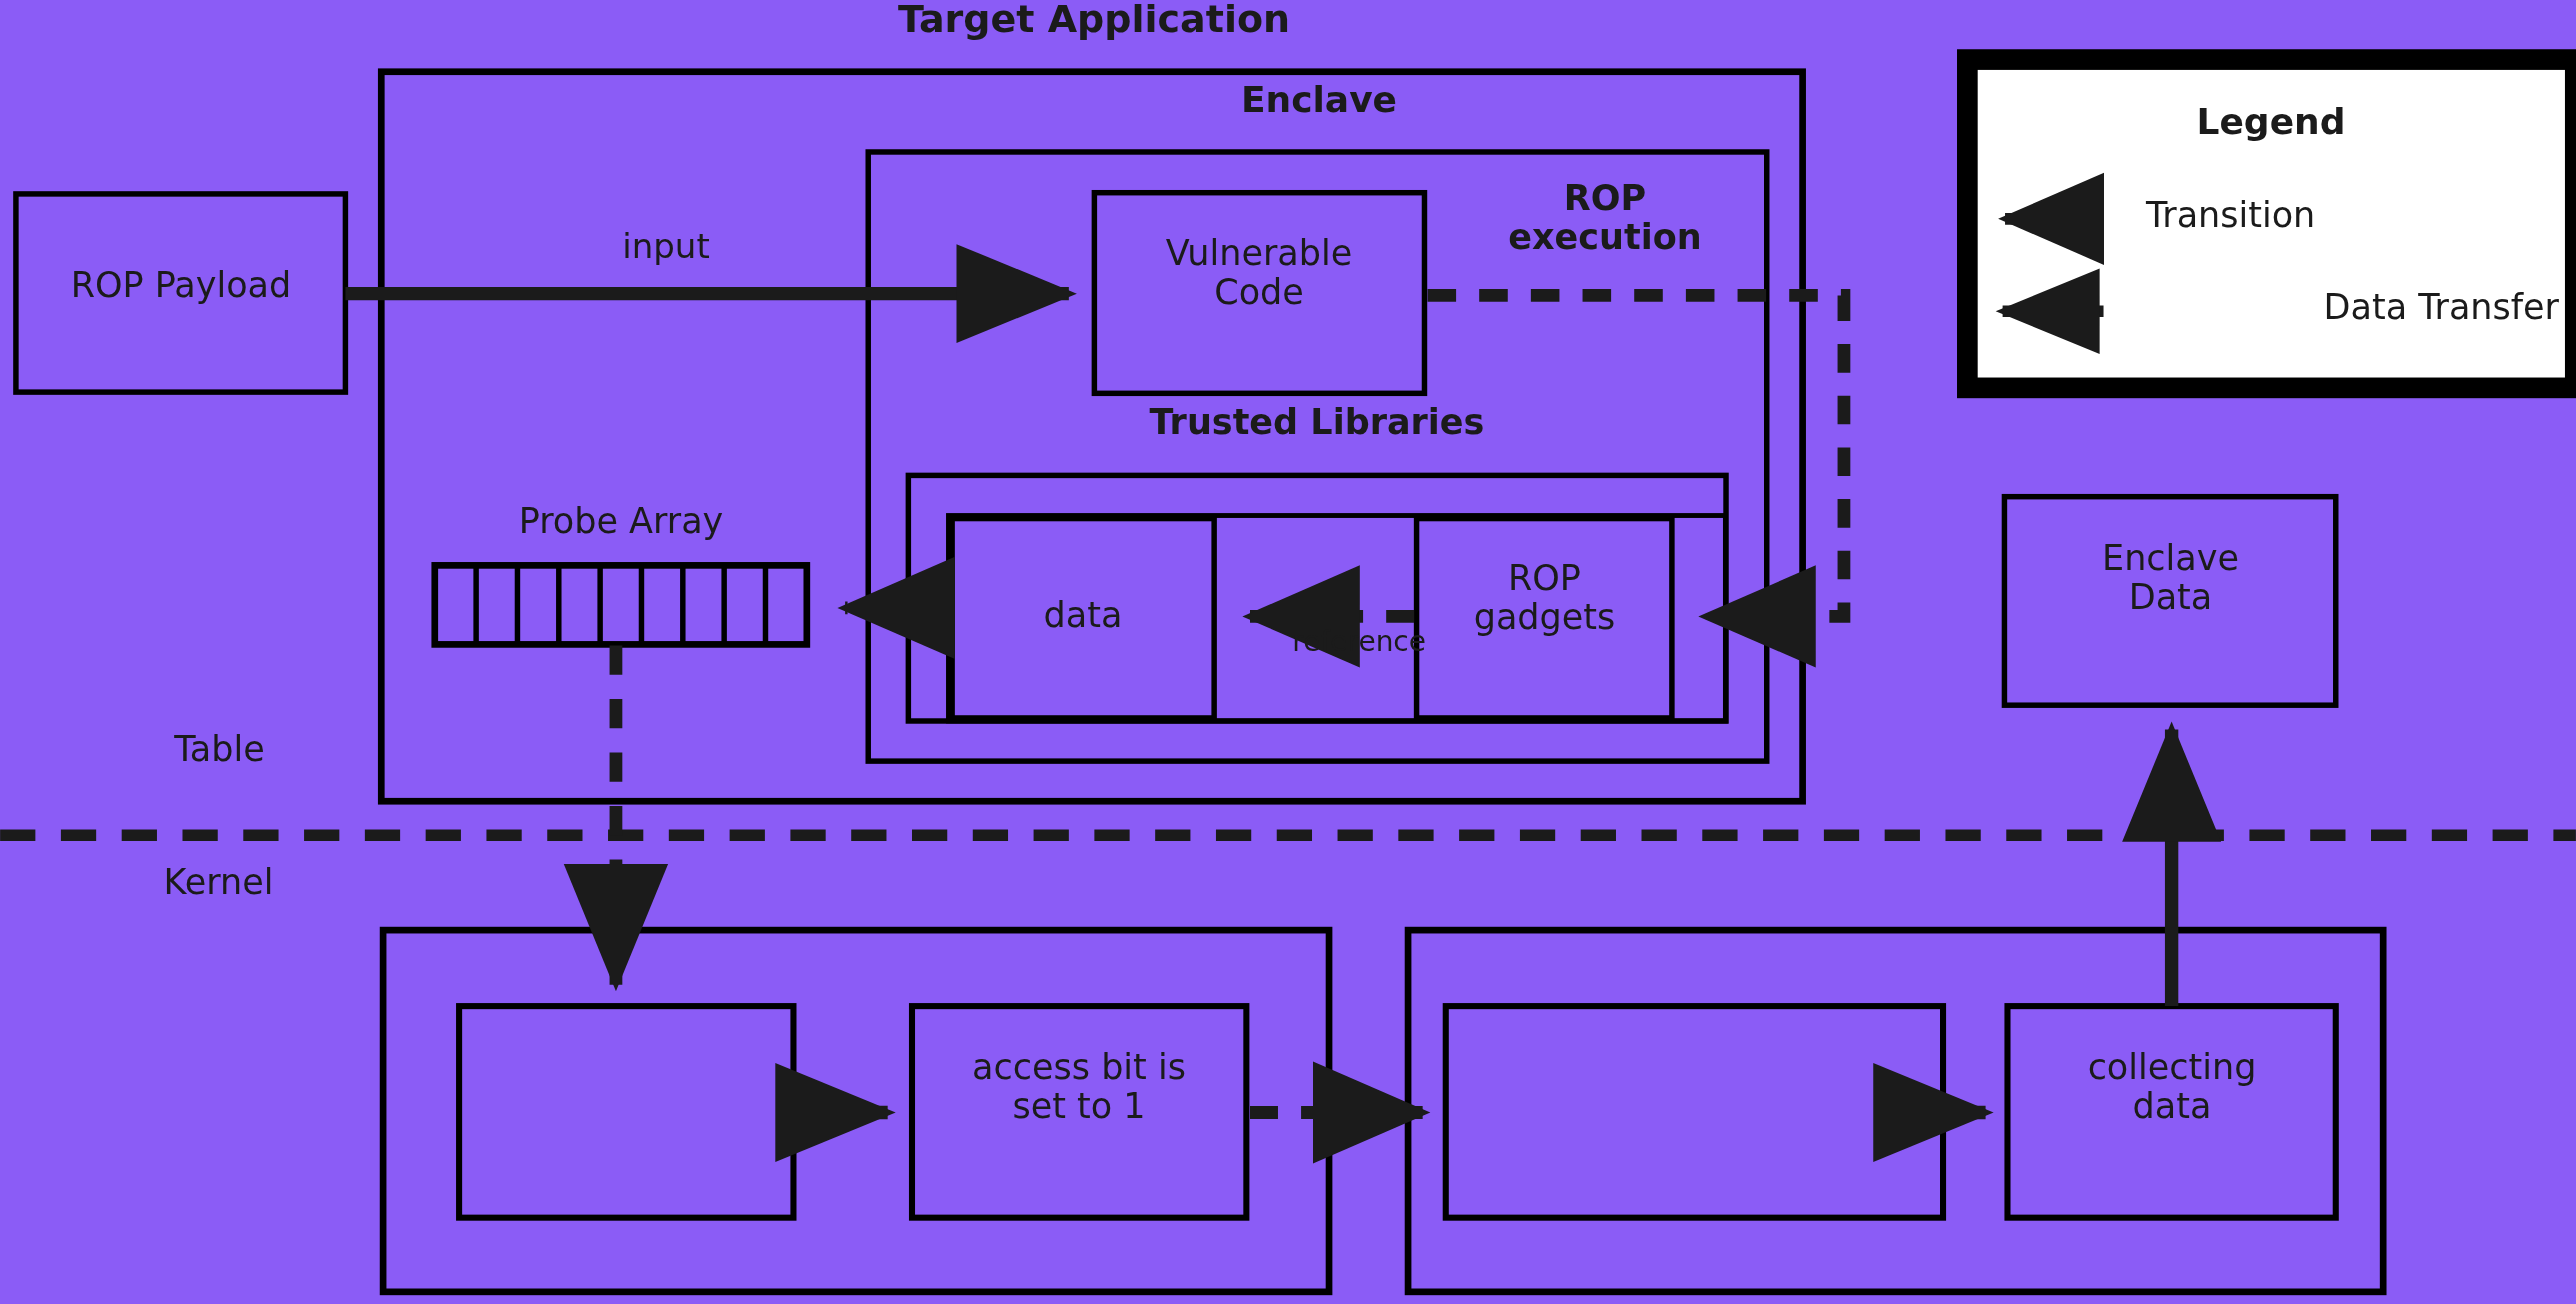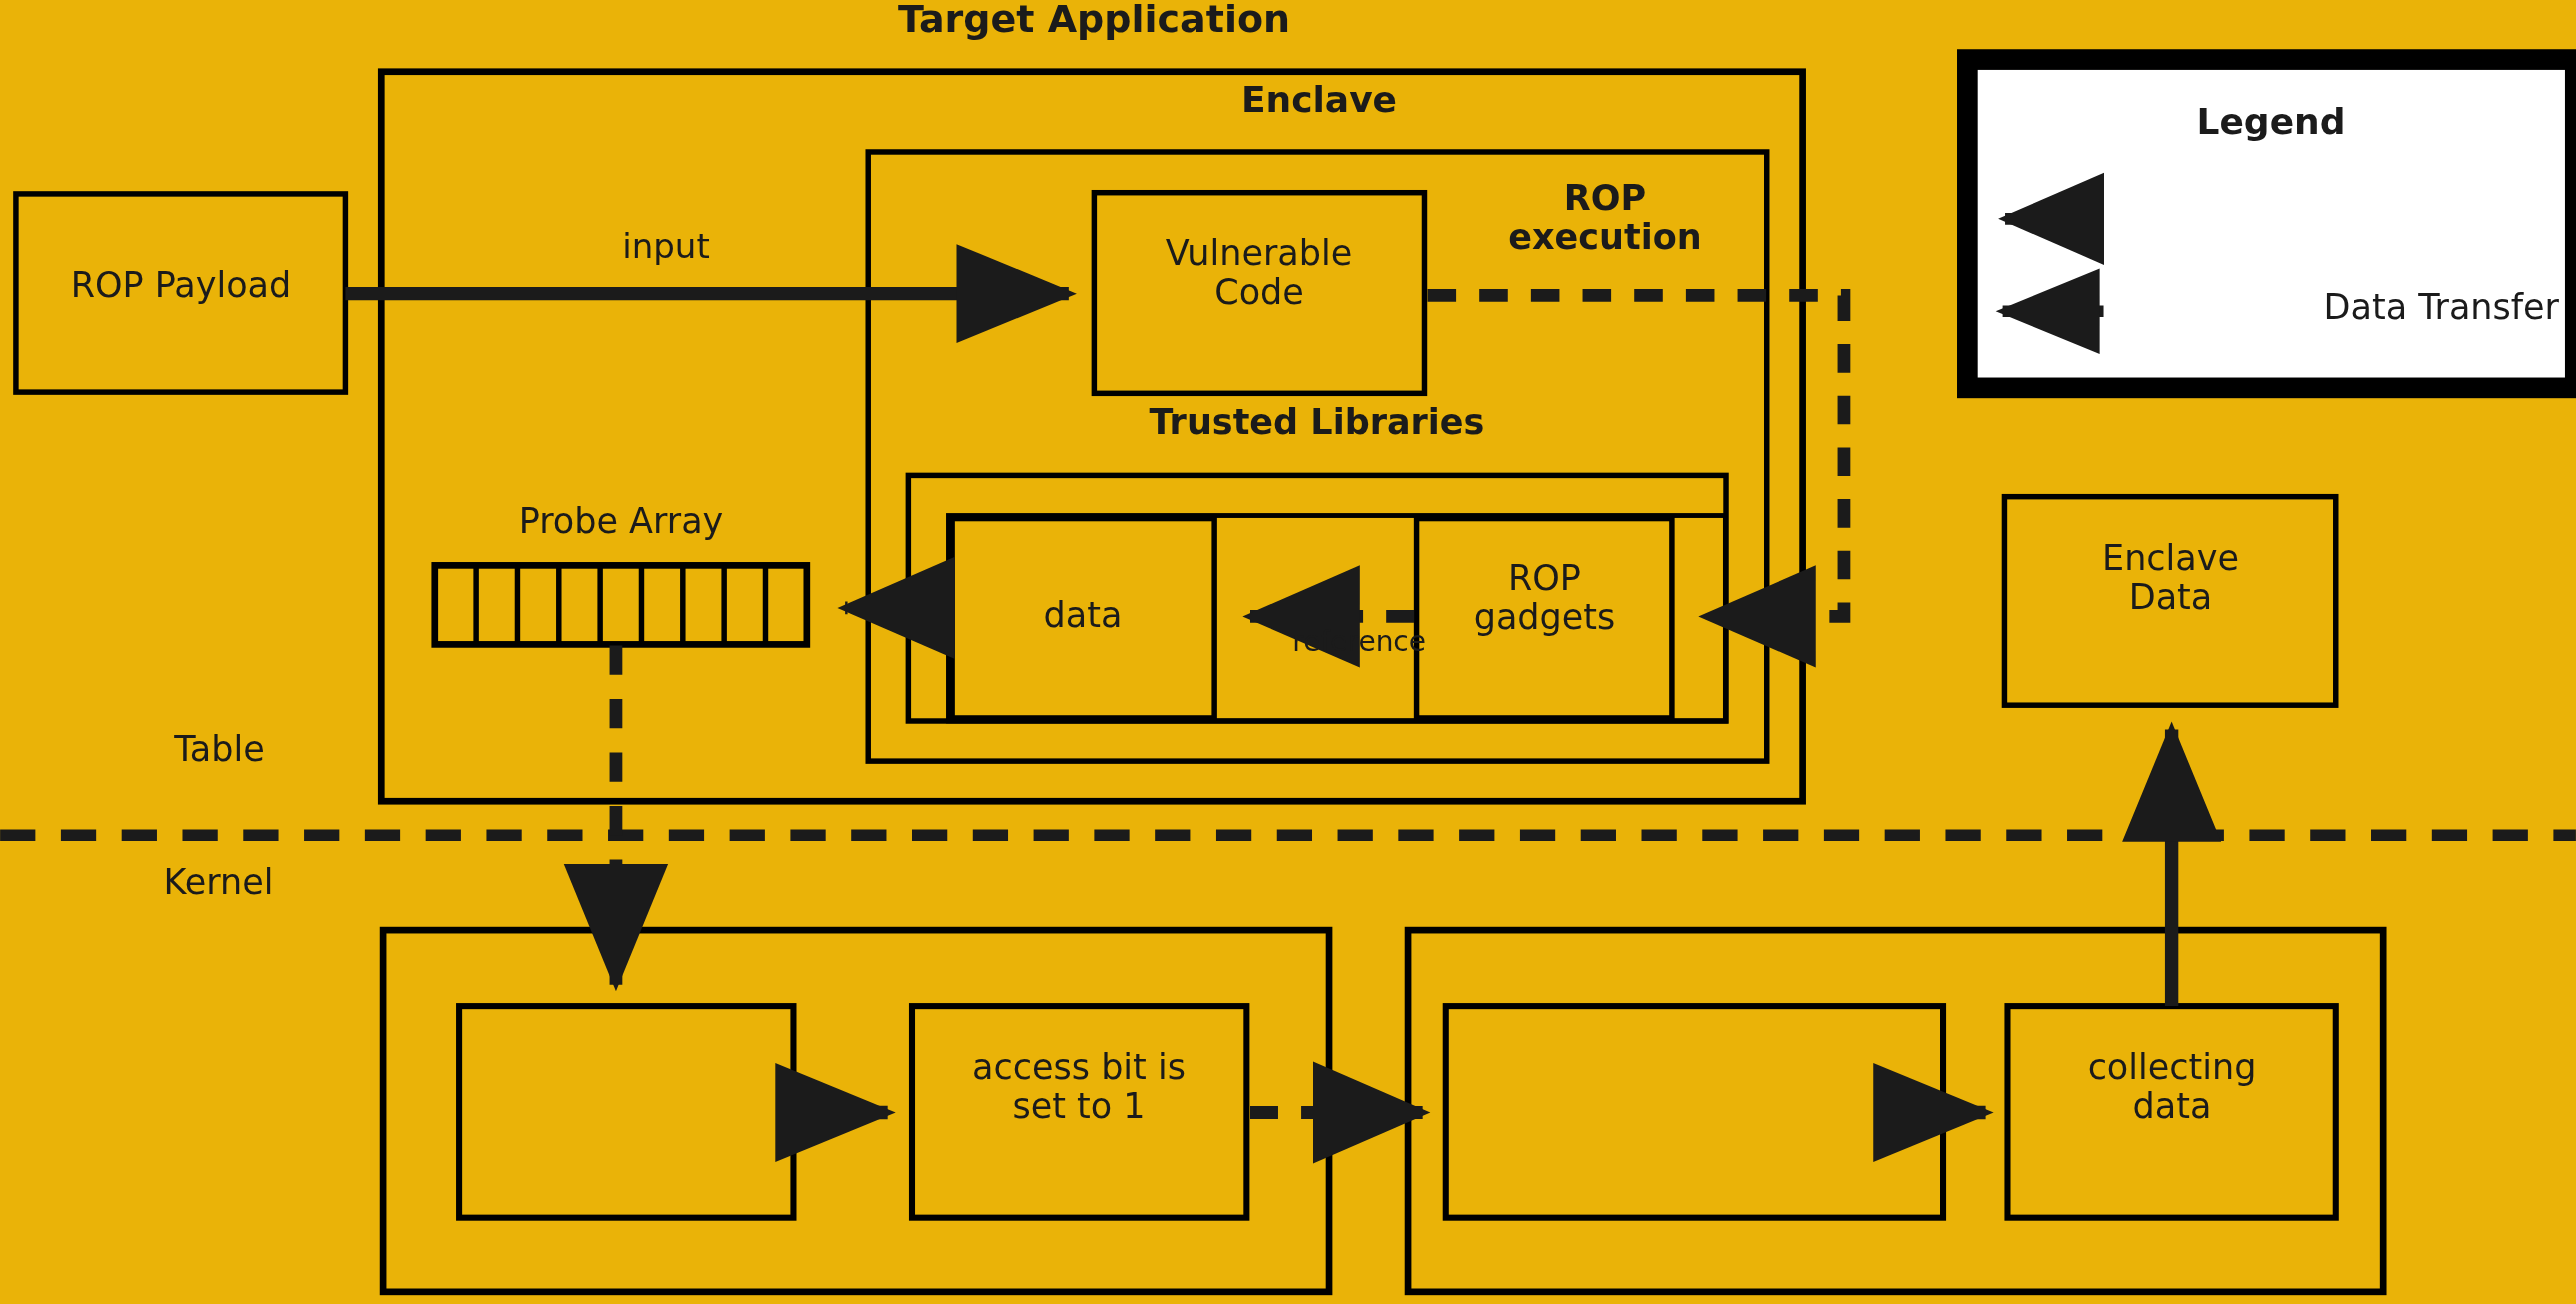--- a/index.html
+++ b/index.html
@@ -4,21 +4,21 @@
 <style>
   html, body {
     margin: 0;
     padding: 0;
     background: #ffffff;
   }
   #stage {
     position: relative;
     width: 2576px;
     height: 1304px;
-    background: #eab308;
+    background: #8b5cf6;
     font-family: "DejaVu Sans", sans-serif;
     overflow: hidden;
   }
   svg.layer {
     position: absolute;
     left: 0; top: 0;
     width: 2576px;
     height: 1304px;
   }
   
@@ -163,17 +163,18 @@
 
   <div class="lbl reg" style="left:529px; top:227px; width:274px; font-size:34px;">input</div>
 
   <div class="lbl bold" style="left:1435px; top:179px; width:340px; font-size:35px;">ROP
 execution</div>
 
   <div class="lbl reg" style="left:1207px; top:626px; width:219px; font-size:28px;text-align:right;">reference</div>
 
   <div class="lbl bold" style="left:1967px; top:102px; width:608px; font-size:36px;">Legend</div>
 
+  <div class="lbl reg" style="left:2146px; top:196px; width:377px; font-size:35px; text-align:left;">Transition</div>
 
   <div class="lbl reg" style="left:2146px; top:288px; width:413px; font-size:35px; text-align:right;">Data Transfer</div>
 
 </div>
 
 
 </body></html>

